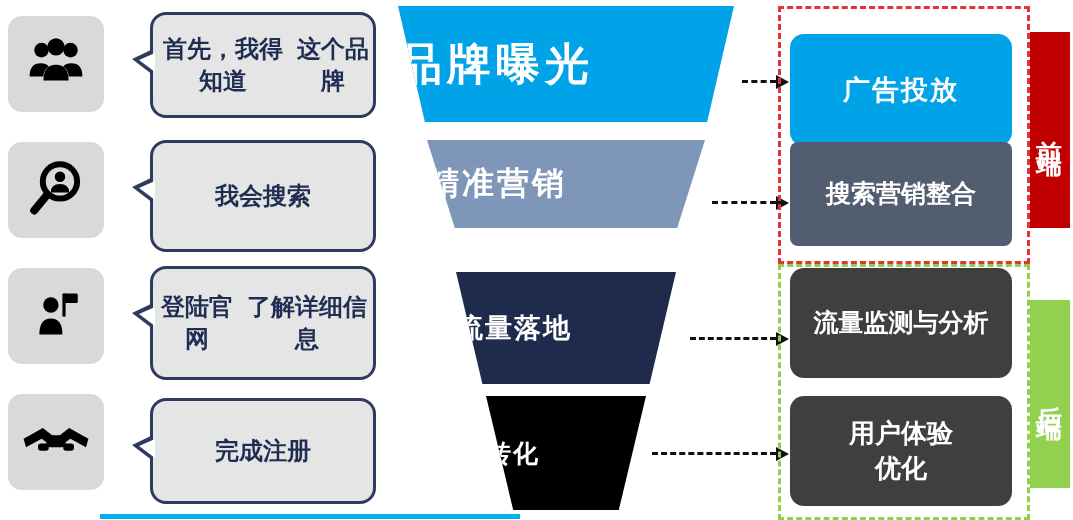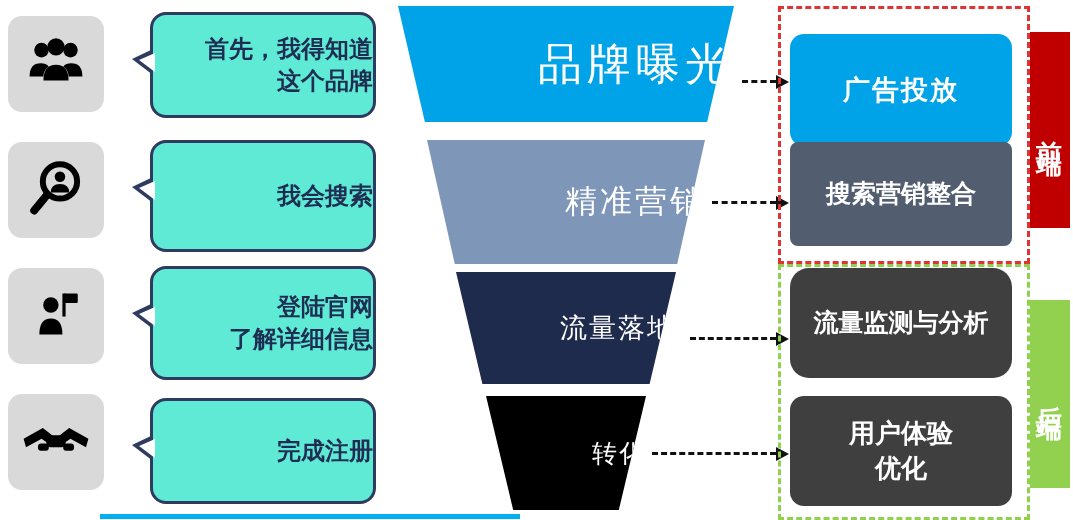--- a/index.html
+++ b/index.html
@@ -11,40 +11,40 @@
 
   
   .icon-box{
     left:8px;width:96px;height:96px;background:#d9d9d9;border-radius:14px;
     display:flex;align-items:center;justify-content:center;
   }
   .icon-box svg{fill:#000;}
 
   
   .bubble{
-    left:150px;width:220px;background:#5eead4;border:3px solid #2e3a5e;border-radius:16px;
-    display:flex;flex-direction:column;align-items:flex-end;justify-content:center;
+    left:150px;width:220px;background:#e5e5e5;border:3px solid #2e3a5e;border-radius:16px;
+    display:flex;flex-direction:row;align-items:center;justify-content:center;
     color:#1f2d52;font-weight:bold;font-size:24px;line-height:1.35;text-align:center;
   }
   .bubble::before{
     content:"";position:absolute;left:-21px;top:34px;width:0;height:0;
     border-top:10px solid transparent;border-bottom:16px solid transparent;
     border-right:21px solid #2e3a5e;
   }
   .bubble::after{
     content:"";position:absolute;left:-14px;top:38px;width:0;height:0;
     border-top:7px solid transparent;border-bottom:12px solid transparent;
     border-right:16px solid #ffffff;
   }
 
   
-  .flayer{display:flex;align-items:center;justify-content:flex-end;color:#fff;font-weight:normal;}
+  .flayer{display:flex;align-items:center;justify-content:flex-start;color:#fff;font-weight:bold;}
   .f1{left:398px;top:6px;width:336px;height:116px;background:#00a3e8;
       clip-path:polygon(0 0,100% 0,92% 100%,8% 100%);font-size:44px;letter-spacing:5px;}
-  .f2{left:427px;top:140px;width:278px;height:124px;background:#7e96b8;
+  .f2{left:427px;top:140px;width:278px;height:88px;background:#7e96b8;
       clip-path:polygon(0 0,100% 0,90% 100%,10% 100%);font-size:32px;letter-spacing:3px;}
   .f3{left:456px;top:272px;width:220px;height:112px;background:#1e2b4c;
       clip-path:polygon(0 0,100% 0,88% 100%,12% 100%);font-size:27px;letter-spacing:2px;}
   .f4{left:486px;top:396px;width:160px;height:114px;background:#000000;
       clip-path:polygon(0 0,100% 0,83% 100%,17% 100%);font-size:25px;letter-spacing:2px;}
 
   
   .arrow{height:0;border-top:3px dashed #111;}
   .arrow::after{
     content:"";position:absolute;right:-13px;top:-8px;width:0;height:0;
@@ -56,21 +56,21 @@
   .a3{left:690px;top:337px;width:86px;}
   .a4{left:652px;top:452px;width:124px;}
 
   
   .rbox{
     left:790px;width:222px;border-radius:14px;color:#fff;font-weight:bold;text-align:center;
     display:flex;flex-direction:column;align-items:center;justify-content:center;line-height:1.35;
   }
   .rb1{top:34px;height:112px;background:#00a3e8;font-size:27px;letter-spacing:2px;}
   .rb2{top:142px;height:104px;background:#525e70;font-size:25px;border-radius:8px;}
-  .rb3{top:268px;height:110px;background:#3f3f3f;font-size:25px;border-radius:19px;}
+  .rb3{top:268px;height:110px;background:#3f3f3f;font-size:25px;}
   .rb4{top:396px;height:110px;background:#3f3f3f;font-size:26px;}
 
   
   .group-front{left:778px;top:6px;width:246px;height:252px;border:3px dashed #e03434;}
   .group-back{left:778px;top:264px;width:246px;height:250px;border:3px dashed #8fd14f;}
 
   
   .tab{
     left:1030px;width:40px;color:#fff;font-weight:bold;font-size:26px;
     display:flex;align-items:center;justify-content:center;

